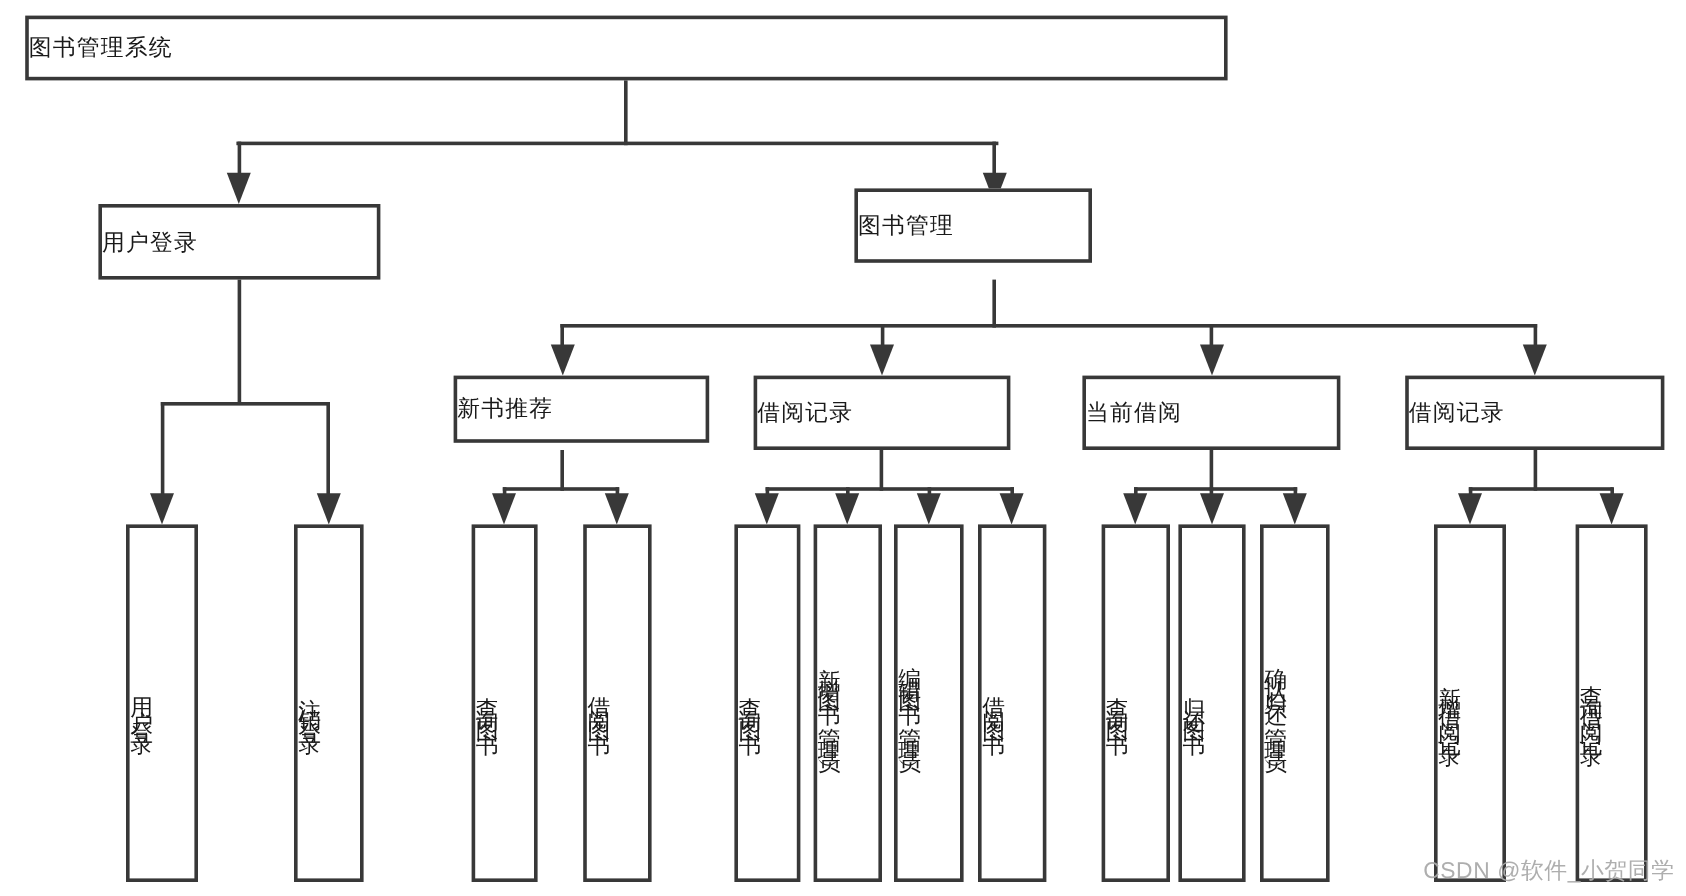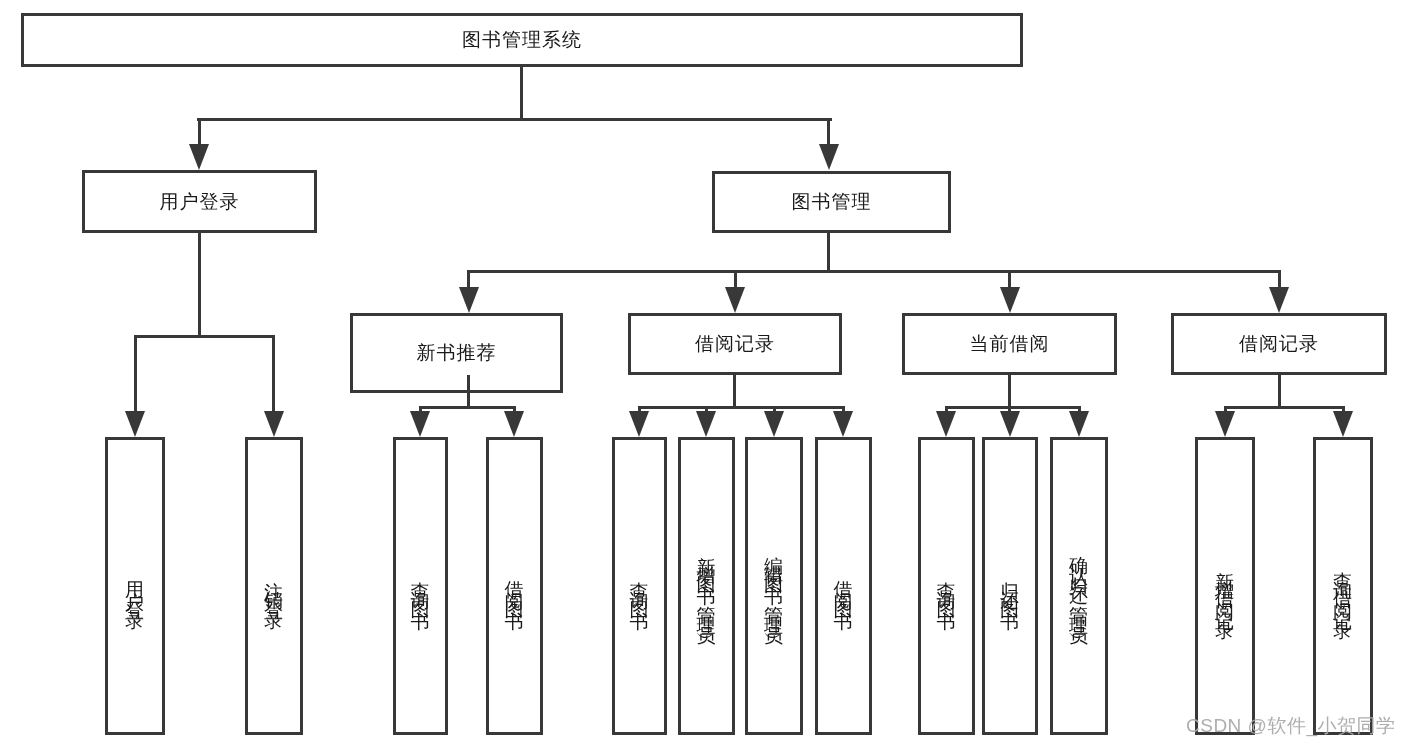--- a/index.html
+++ b/index.html
@@ -2,21 +2,21 @@
 <html><head>
 <meta charset="utf-8">
 <style>
   html,body{margin:0;padding:0;background:#ffffff;}
   #stage{
     position:relative;width:1405px;height:747px;background:#ffffff;overflow:hidden;
     font-family:"Liberation Sans","DejaVu Sans",sans-serif;color:#1a1a1a;
   }
   .box{
     position:absolute;box-sizing:border-box;background:#ffffff;
-    border:3px solid #383838;display:flex;align-items:center;justify-content:center;
+    border:3px solid #383838;display:flex;align-items:center;
   }
   .box .lbl{font-size:19px;letter-spacing:1px;white-space:nowrap;}
   .leaf .lbl{
     writing-mode:vertical-rl;text-orientation:mixed;
     font-size:19px;letter-spacing:10px;line-height:1;white-space:nowrap;
   }
   .ln{position:absolute;background:#383838;}
   .tri{
     position:absolute;width:0;height:0;
     border-left:10px solid transparent;border-right:10px solid transparent;
@@ -39,21 +39,21 @@
   <div class="ln" style="left:520px;top:67px;width:3px;height:54px"></div>
   <div class="ln" style="left:197px;top:118px;width:635px;height:3px"></div>
   <div class="ln" style="left:198px;top:118px;width:3px;height:30px"></div>
   <div class="tri" style="left:189px;top:144px"></div>
   <div class="ln" style="left:827px;top:118px;width:3px;height:30px"></div>
   <div class="tri" style="left:819px;top:144px"></div>
 
   <div class="box" style="left:82px;top:170px;width:235px;height:63px">
     <span class="lbl">用户登录</span>
   </div>
-  <div class="box" style="left:712px;top:171px;width:239px;height:62px">
+  <div class="box" style="left:712px;top:157px;width:198px;height:62px">
     <span class="lbl">图书管理</span>
   </div>
 
   <div class="ln" style="left:198px;top:233px;width:3px;height:102px"></div>
   <div class="ln" style="left:134px;top:335px;width:141px;height:3px"></div>
   <div class="ln" style="left:134px;top:335px;width:3px;height:78px"></div>
   <div class="tri" style="left:125px;top:411px"></div>
   <div class="ln" style="left:272px;top:335px;width:3px;height:78px"></div>
   <div class="tri" style="left:264px;top:411px"></div>
 
@@ -61,21 +61,21 @@
   <div class="ln" style="left:467px;top:270px;width:814px;height:3px"></div>
   <div class="ln" style="left:467px;top:270px;width:3px;height:19px"></div>
   <div class="tri" style="left:459px;top:287px"></div>
   <div class="ln" style="left:734px;top:270px;width:3px;height:19px"></div>
   <div class="tri" style="left:725px;top:287px"></div>
   <div class="ln" style="left:1008px;top:270px;width:3px;height:19px"></div>
   <div class="tri" style="left:1000px;top:287px"></div>
   <div class="ln" style="left:1278px;top:270px;width:3px;height:19px"></div>
   <div class="tri" style="left:1269px;top:287px"></div>
 
-  <div class="box" style="left:350px;top:313px;width:213px;height:80px">
+  <div class="box" style="left:378px;top:313px;width:213px;height:56px">
     <span class="lbl">新书推荐</span>
   </div>
   <div class="box" style="left:628px;top:313px;width:214px;height:62px">
     <span class="lbl">借阅记录</span>
   </div>
   <div class="box" style="left:1171px;top:313px;width:216px;height:62px">
     <span class="lbl">借阅记录</span>
   </div>
   <div class="box" style="left:902px;top:313px;width:215px;height:62px">
     <span class="lbl">当前借阅</span>

